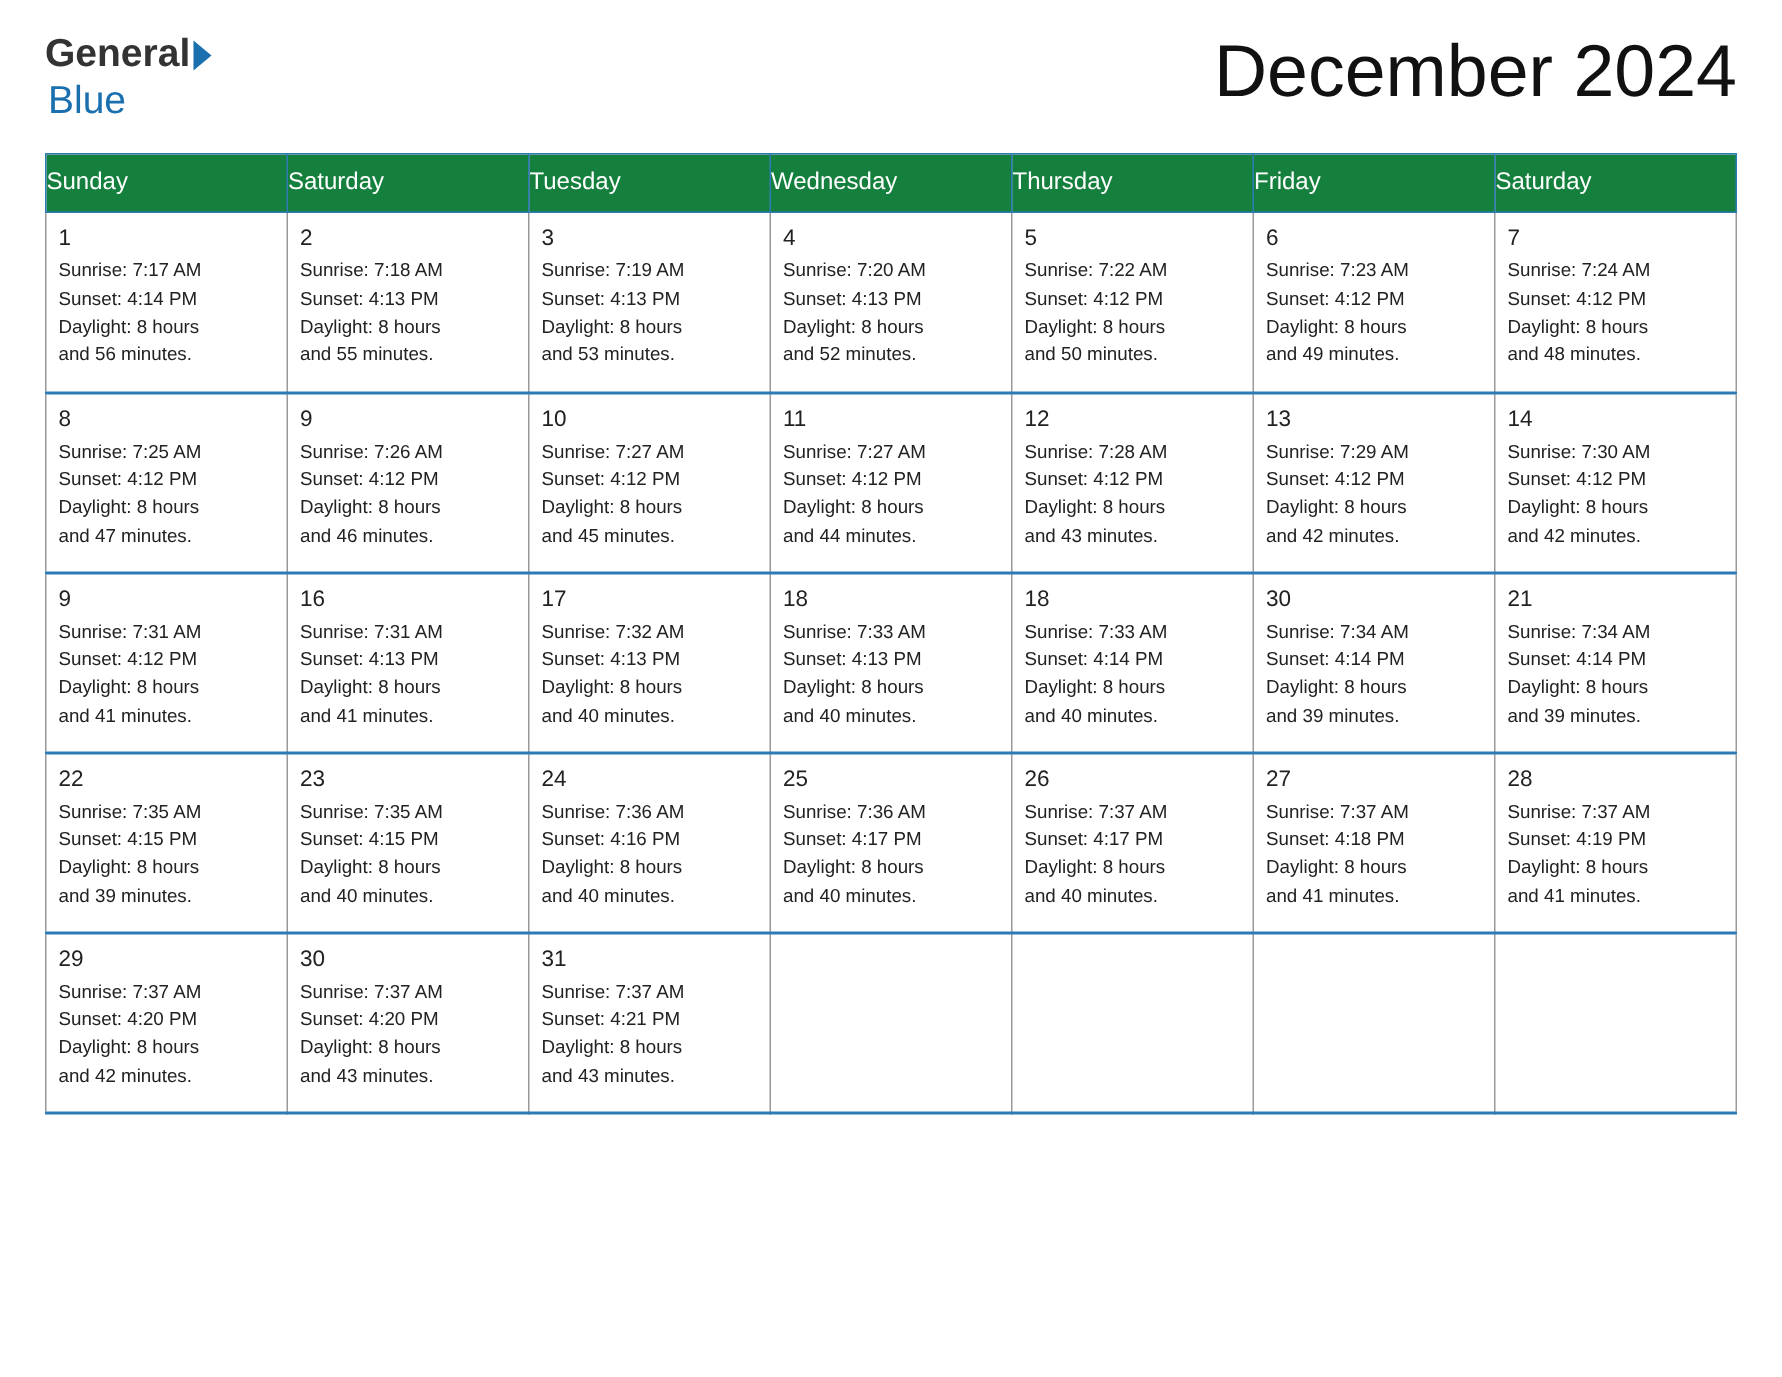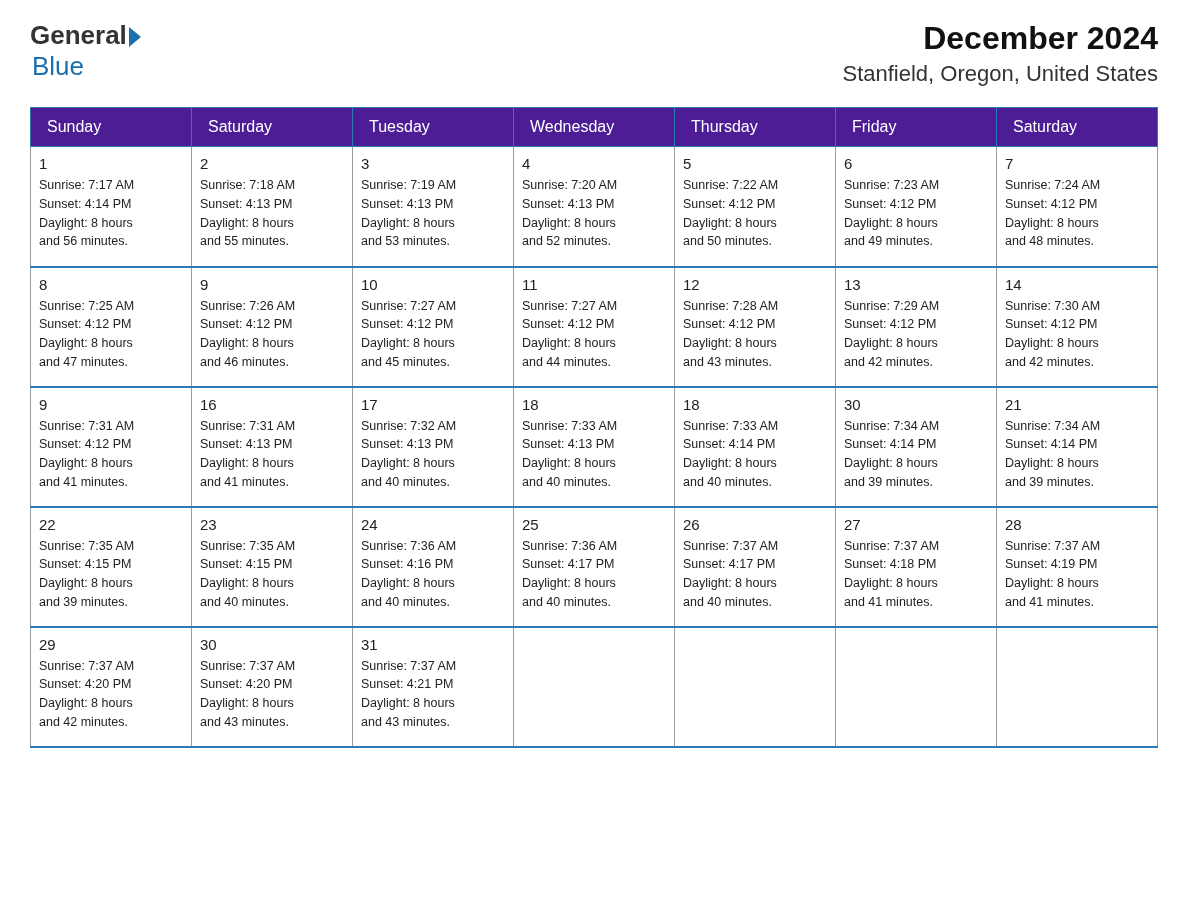--- a/index.html
+++ b/index.html
@@ -46,38 +46,38 @@
     }
     .logo-row1 {
       display: flex;
       align-items: center;
       justify-content: center;
     }
     .title-section {
       text-align: right;
     }
     .month-year {
-      font-size: 32px;
-      font-weight: bold;
+      font-size: 49px;
+      font-weight: normal;
       color: #111;
     }
     .location {
       font-size: 22px;
       color: #333;
       margin-top: 4px;
     }
     table {
       width: 100%;
       border-collapse: collapse;
       table-layout: fixed;
     }
     thead tr th {
-      background-color: #4c1d95;
+      background-color: #15803d;
       color: #fff;
-      padding: 10px 16px;
+      padding: 10px 0;
       font-size: 16px;
       font-weight: normal;
       text-align: left;
       border: 1px solid #2e7ab5;
     }
     tbody tr td {
       border: 1px solid #999;
       vertical-align: top;
       padding: 8px;
       font-size: 13px;
@@ -112,21 +112,20 @@
         <span class="logo-text-general">General</span>
         <div class="logo-arrow"></div>
       </div>
       <div style="margin-left:2px;">
         <span class="logo-text-blue">Blue</span>
       </div>
     </div>
   </div>
   <div class="title-section">
     <div class="month-year">December 2024</div>
-    <div class="location">Stanfield, Oregon, United States</div>
   </div>
 </div>
 
 <table>
   <thead>
     <tr>
       <th>Sunday</th>
       <th>Saturday</th>
       <th>Tuesday</th>
       <th>Wednesday</th>

